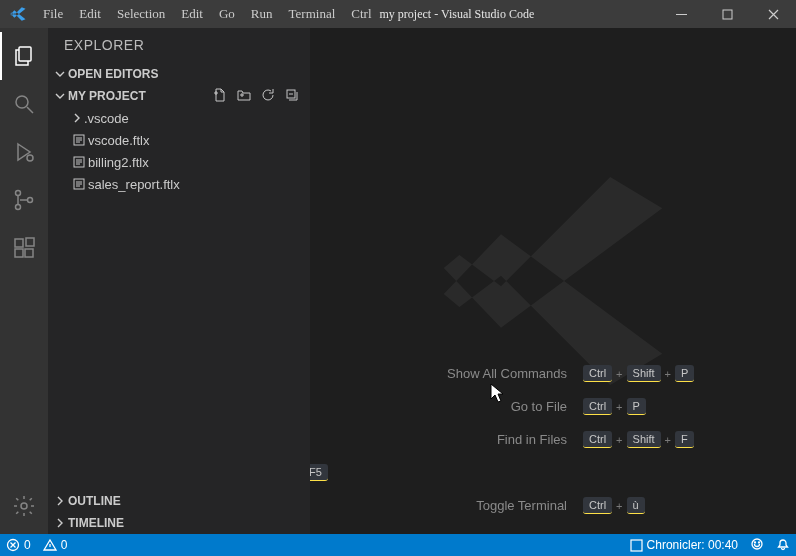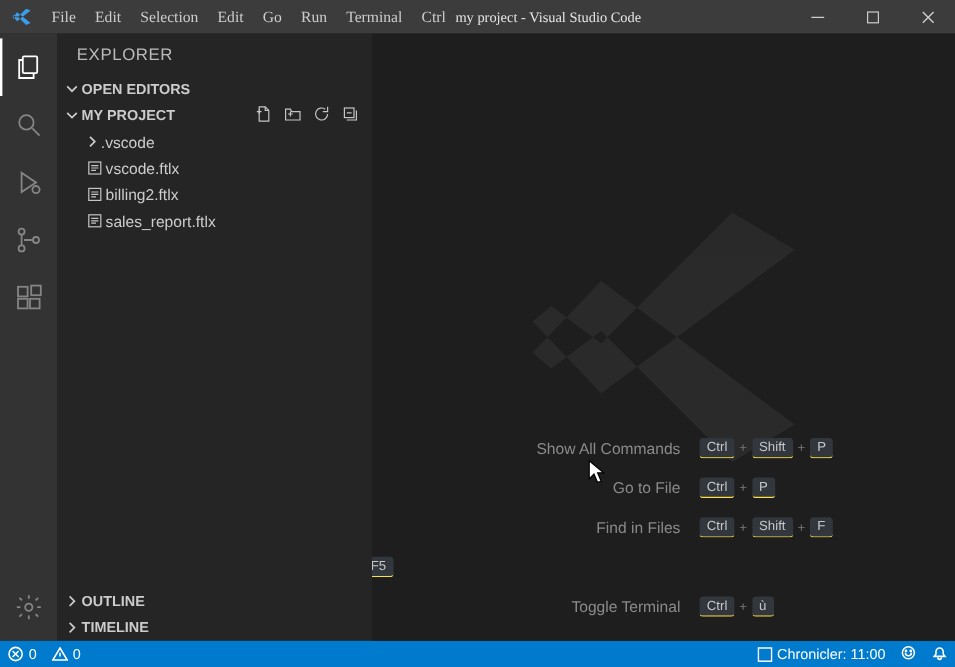--- a/index.html
+++ b/index.html
@@ -322,21 +322,21 @@
             <path d="M7 6v3M7 11v0"></path>
           </svg>
         <span>0</span>
       </div>
     </div>
     <div class="status-right">
       <div class="status-item">
         <svg width="13" height="13" viewBox="0 0 13 13" fill="none" stroke="#fff" stroke-width="1.2">
             <rect x="1" y="1" width="11" height="11"></rect>
           </svg>
-        <span>Chronicler: 11:00</span>
+        <span>Chronicler: 00:40</span>
       </div>
       <div class="status-item">
         <svg width="14" height="14" viewBox="0 0 14 14" fill="none" stroke="#fff" stroke-width="1.3">
             <circle cx="7" cy="6" r="5"></circle>
             <path d="M4.5 6a2.5 2.5 0 0 0 5 0"></path>
             <circle cx="5" cy="4.5" r="0.5" fill="#fff"></circle>
             <circle cx="9" cy="4.5" r="0.5" fill="#fff"></circle>
           </svg>
       </div>
       <div class="status-item">

